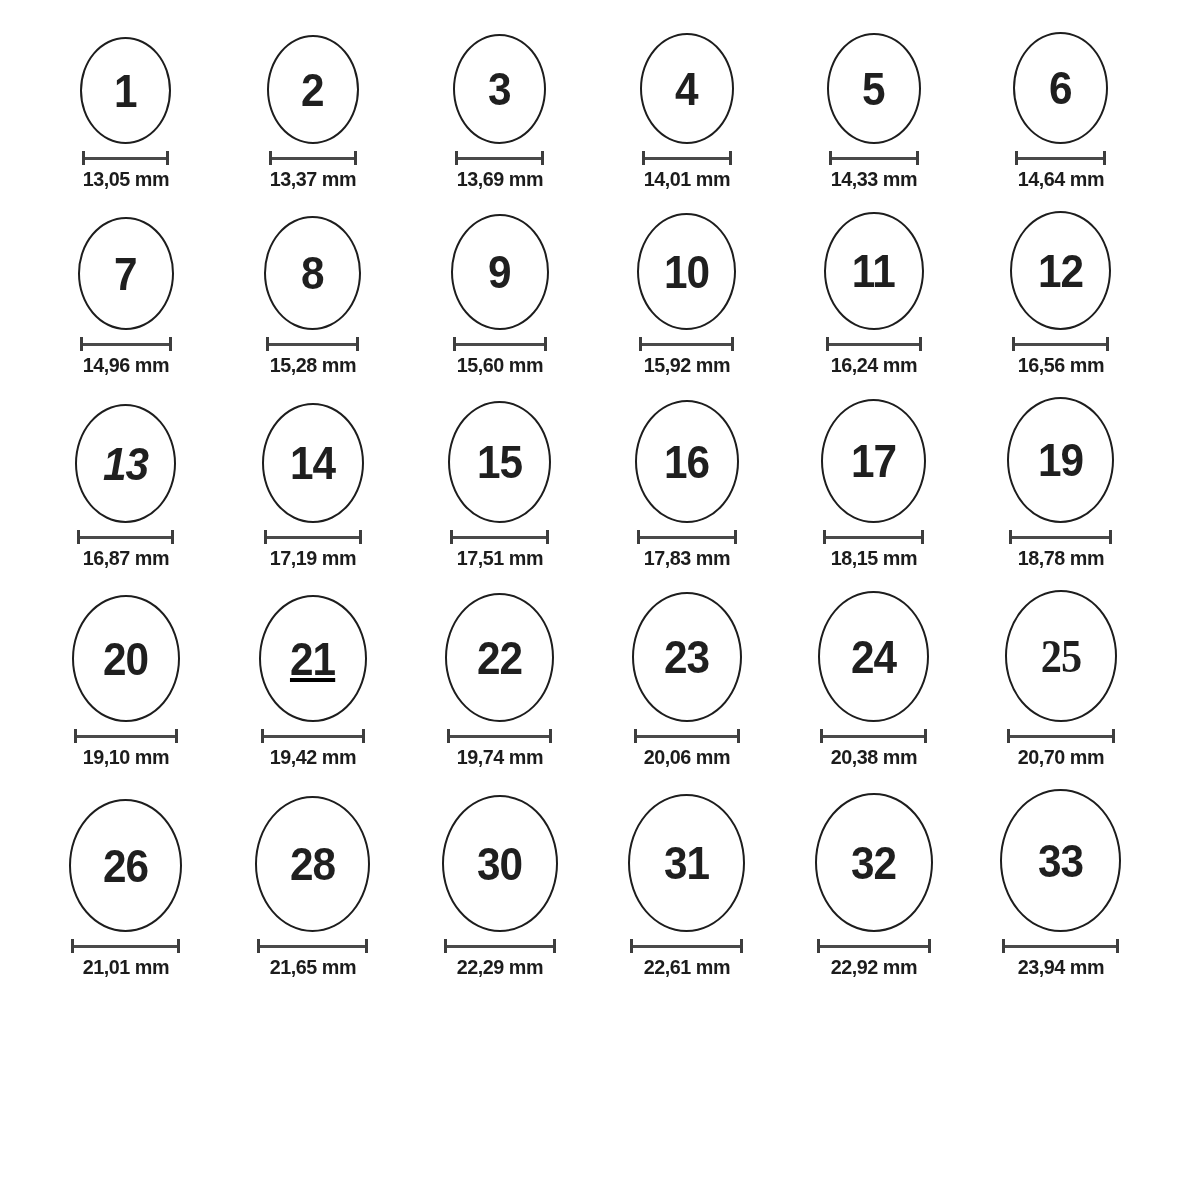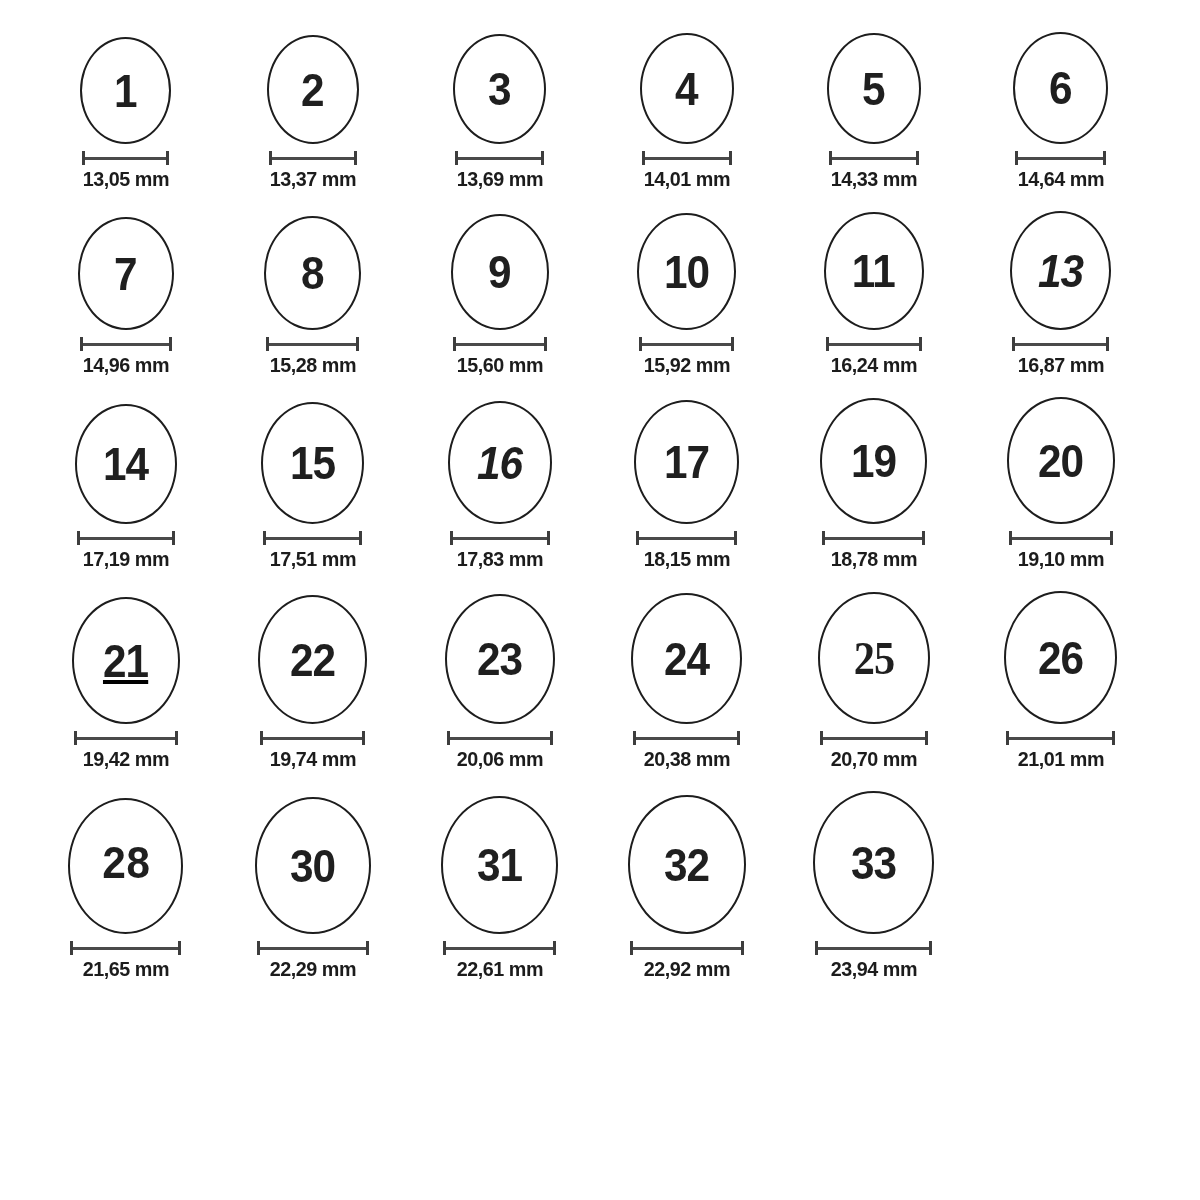--- a/index.html
+++ b/index.html
@@ -201,20 +201,31 @@
       <span class="num">11</span>
     </div>
     <div class="measure" style="width: 96px;">
       <span class="tick"></span>
       <span class="bar"></span>
       <span class="tick"></span>
     </div>
     <div class="diameter-label">16,24 mm</div>
   </div>
 
+  <div class="cell">
+    <div class="circle" style="width: 101px; height: 119px;">
+      <span class="num">12</span>
+    </div>
+    <div class="measure" style="width: 97px;">
+      <span class="tick"></span>
+      <span class="bar"></span>
+      <span class="tick"></span>
+    </div>
+    <div class="diameter-label">16,56 mm</div>
+  </div>
 
   <div class="cell">
     <div class="circle" style="width: 101px; height: 119px; font-style: italic;">
       <span class="num">13</span>
     </div>
     <div class="measure" style="width: 97px;">
       <span class="tick"></span>
       <span class="bar"></span>
       <span class="tick"></span>
     </div>
@@ -239,21 +250,21 @@
     </div>
     <div class="measure" style="width: 99px;">
       <span class="tick"></span>
       <span class="bar"></span>
       <span class="tick"></span>
     </div>
     <div class="diameter-label">17,51 mm</div>
   </div>
 
   <div class="cell">
-    <div class="circle" style="width: 104px; height: 123px; font-style: italic;">
+    <div class="circle" style="width: 104px; height: 123px;">
       <span class="num">16</span>
     </div>
     <div class="measure" style="width: 100px;">
       <span class="tick"></span>
       <span class="bar"></span>
       <span class="tick"></span>
     </div>
     <div class="diameter-label">17,83 mm</div>
   </div>
 
@@ -361,21 +372,21 @@
     <div class="measure" style="width: 109px;">
       <span class="tick"></span>
       <span class="bar"></span>
       <span class="tick"></span>
     </div>
     <div class="diameter-label">21,01 mm</div>
   </div>
 
 
   <div class="cell">
-    <div class="circle" style="width: 115px; height: 136px; font-family: Liberation Mono, monospace;">
+    <div class="circle" style="width: 115px; height: 136px;">
       <span class="num">28</span>
     </div>
     <div class="measure" style="width: 111px;">
       <span class="tick"></span>
       <span class="bar"></span>
       <span class="tick"></span>
     </div>
     <div class="diameter-label">21,65 mm</div>
   </div>
 

